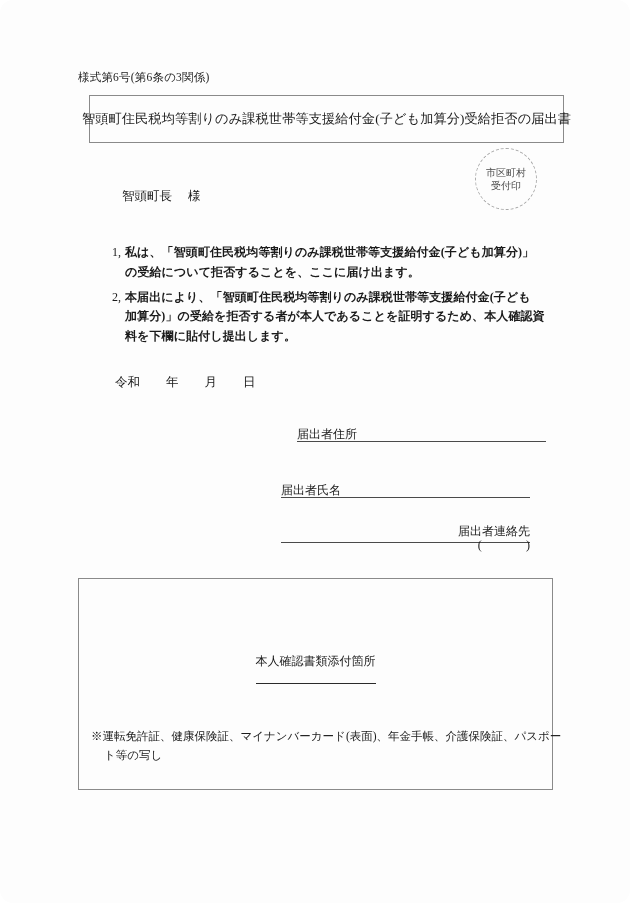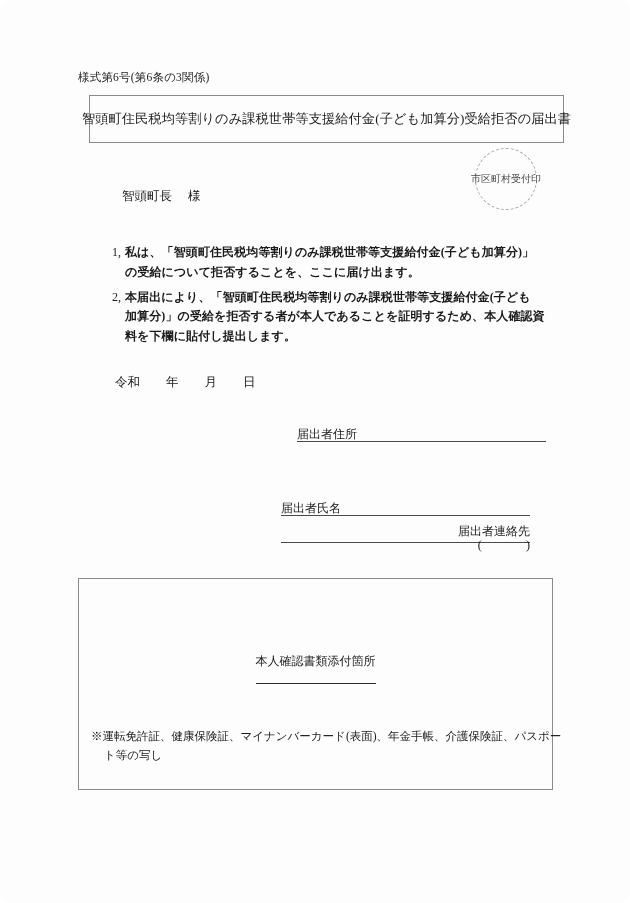--- a/index.html
+++ b/index.html
@@ -59,21 +59,21 @@
   .seal {
     position: absolute;
     left: 475px;
     top: 148px;
     width: 62px;
     height: 62px;
     border: 1px dashed #a8a8a8;
     border-radius: 50%;
     box-sizing: border-box;
     display: flex;
-    flex-direction: row;
+    flex-direction: column;
     align-items: center;
     justify-content: center;
     line-height: 1.35;
   }
   .seal span {
     font-size: 10px;
     color: #4a4a4a;
     white-space: nowrap;
   }
 
@@ -141,21 +141,21 @@
     box-sizing: border-box;
     display: flex;
     align-items: flex-end;
     white-space: nowrap;
   }
   .sig-label {
     font-size: 12px;
     line-height: 1.2;
   }
   .sig-addr  { top: 423px; margin-left: 16px; }
-  .sig-name  { top: 479px; margin-top: 18px; }
+  .sig-name  { top: 479px; }
   .sig-tel   { top: 524px; flex-direction: column; }
   .tel-paren {
     font-size: 12px;
     margin-left: 42px;
     letter-spacing: 0.1px;
   }
   .tel-paren .inner-gap {
     display: inline-block;
     width: 44px;
   }

